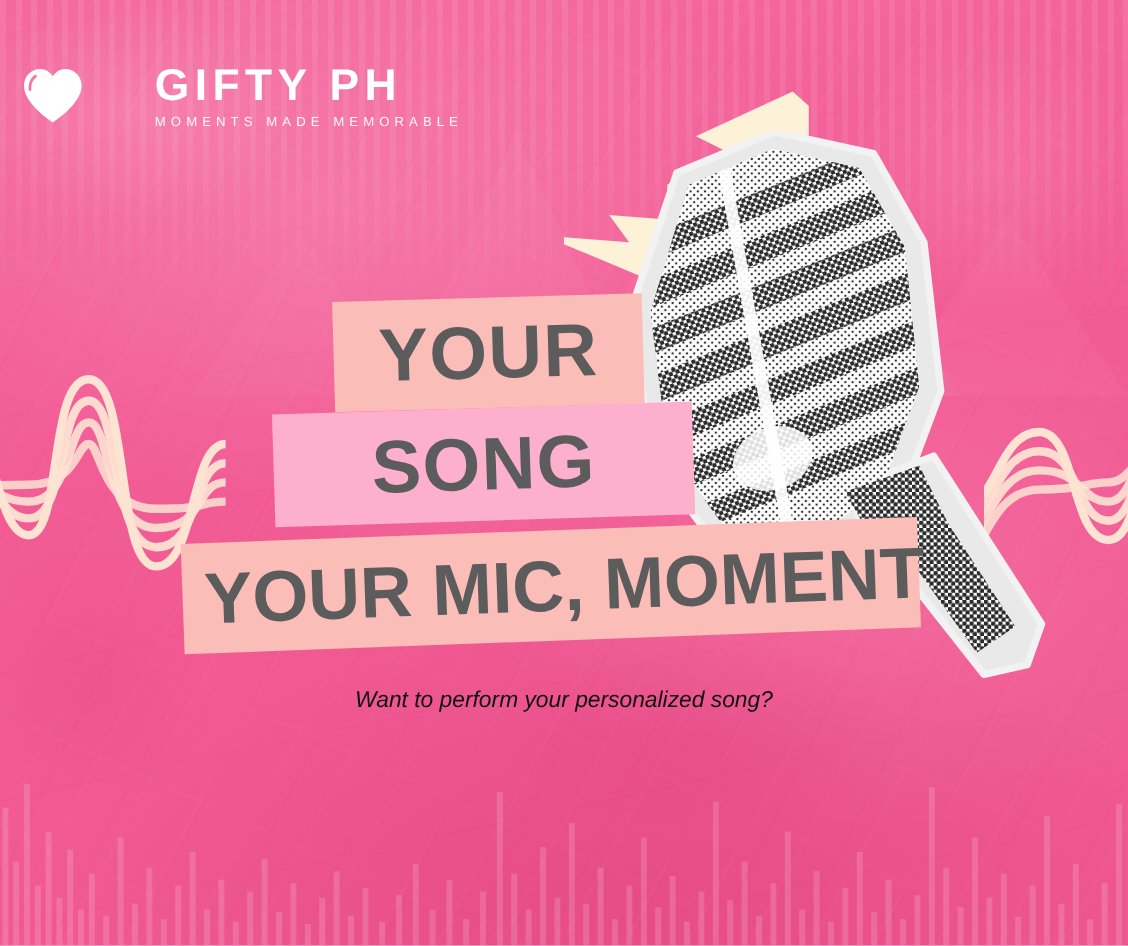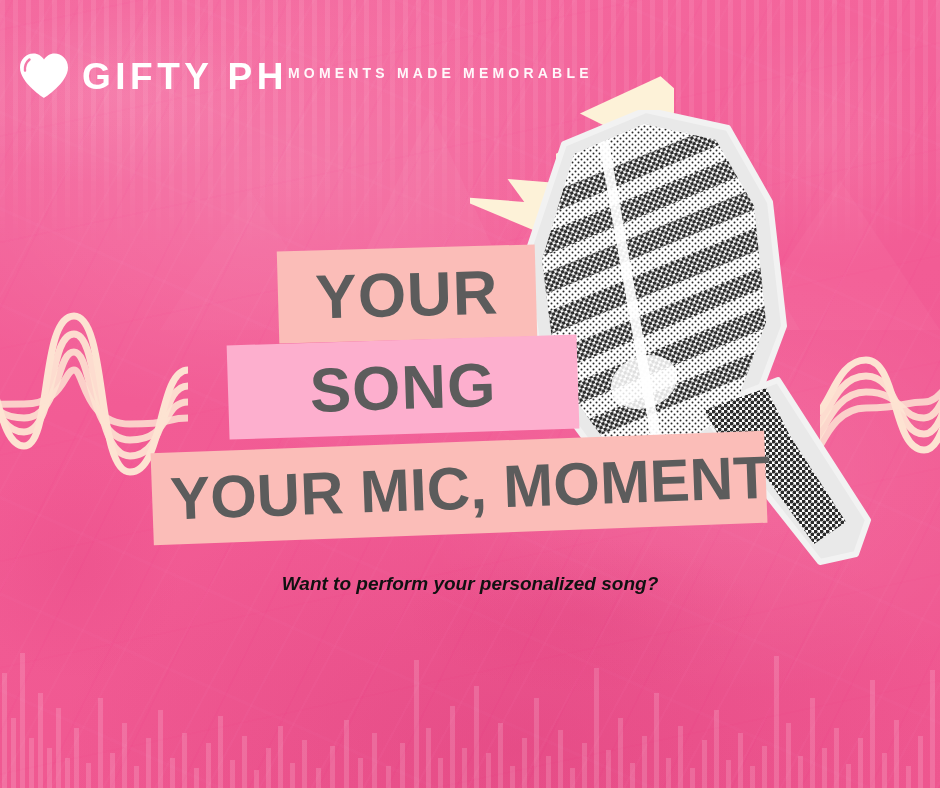--- a/index.html
+++ b/index.html
@@ -64,29 +64,29 @@
   .wave { position:absolute; }
   .wave-left  { left:-22px;  top:296px; }
   .wave-right { right:-30px; top:300px; }
 
   
   .logo {
     position:absolute; left:18px; top:52px;
     display:flex; align-items:center; gap:12px;
   }
   .logo-heart { width:52px; height:48px; flex:0 0 auto; }
-  .logo-text { display:flex; flex-direction:row; }
+  .logo-text { display:flex; flex-direction:column;margin-left:47px; }
   .logo-name {
     font-size:37px; font-weight:700; color:#fff;
     letter-spacing:4.5px; line-height:1; white-space:nowrap;
     font-family:"Liberation Sans", sans-serif;
   }
   .logo-tag {
     margin-top:7px;
-    font-size:14px; font-weight:700; color:#fff;
+    font-size:11px; font-weight:400; color:#fff;
     letter-spacing:4.2px; white-space:nowrap;
     opacity:.95;
   }
 
   
   .mic { position:absolute; left:448px; top:110px; width:440px; height:460px; }
 
   
   .bolt { position:absolute; }
   .bolt-1 { left:556px; top:62px; }
@@ -121,21 +121,21 @@
     transform:rotate(-2.1deg);
     padding-left:18px;
     font-size:60px; letter-spacing:0px;
   }
 
   
   .subtitle {
     position:absolute; left:0; top:572px; width:940px;
     text-align:center;
     color:#111;
-    font-style:italic; font-weight:700;
+    font-style:italic; font-weight:400;
     font-size:19px; line-height:1.22;
     font-family:"Liberation Sans", sans-serif;
   }
   .subtitle span { display:block; }
 </style>
 </head>
 <body>
 
 <div id="poster">
 

